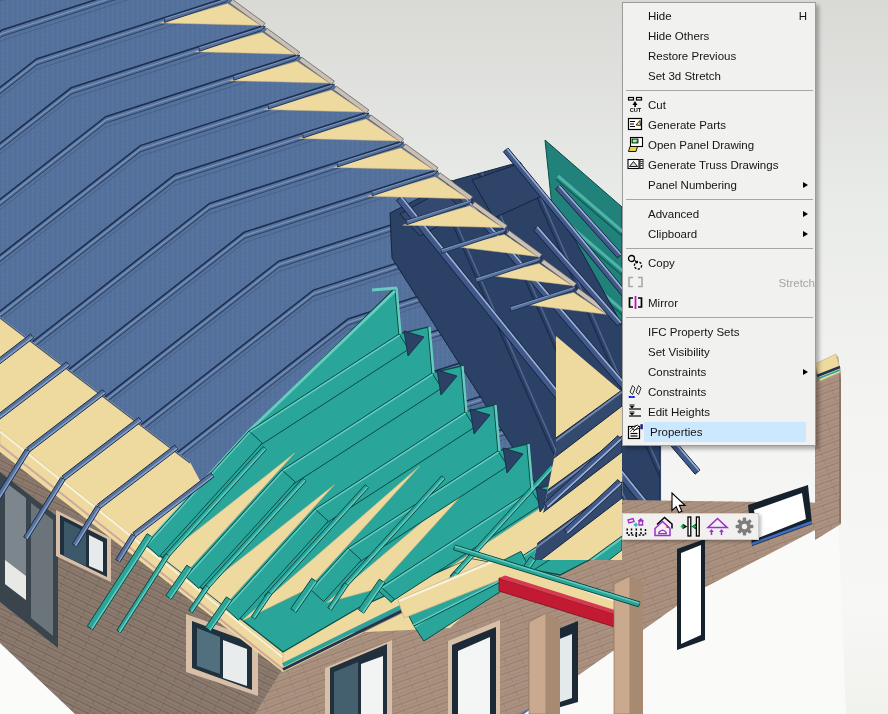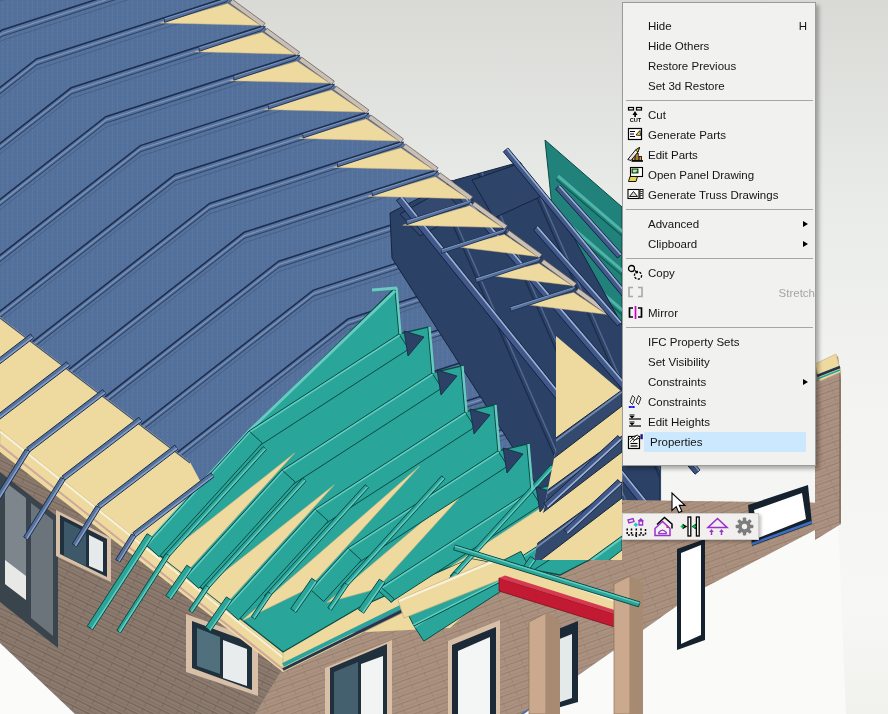--- a/index.html
+++ b/index.html
@@ -1,18 +1,18 @@
 <!DOCTYPE html>
 <html><head><meta charset="utf-8"><style>
 * { margin:0; padding:0; box-sizing:border-box; }
 html,body { width:888px; height:714px; overflow:hidden; font-family:"Liberation Sans", sans-serif; }
 .stage { position:relative; width:888px; height:714px; overflow:hidden; background:#eee; }
 .scene { position:absolute; left:0; top:0; }
 .menu { position:absolute; left:622px; top:2px; width:194px; background:#f1f1f0;
-  border:1px solid #9b9b9b; box-shadow:3px 3px 4px rgba(0,0,0,0.3); padding:13px 0; z-index:50; }
+  border:1px solid #9b9b9b; box-shadow:3px 3px 4px rgba(0,0,0,0.3); padding:3px 0; z-index:50; }
 .mi { position:relative; height:20px; line-height:20px; font-size:11.5px; color:#141414;
   padding-left:25px; white-space:nowrap; }
 .mi.hl { background:#cbe8fe; margin-left:21px; padding-left:6px; margin-right:9px; }
 .mi.dis { color:#a5a5a5;text-align:right; }
 .ic { position:absolute; left:4px; top:1px; width:17px; height:17px; }
 .mi.hl .ic { left:-17px; }
 .ic svg { display:block; }
 .sc { position:absolute; right:8px; top:0; }
 .arr { position:absolute; right:7px; top:6.5px; width:0; height:0;
   border-left:5px solid #000; border-top:3.5px solid transparent; border-bottom:3.5px solid transparent; }
@@ -417,21 +417,21 @@
       </g>
 <line x1="840" y1="372" x2="840" y2="523" stroke="#7d6757" stroke-width="1.2"></line>
 <polygon points="815.0,364.0 836.0,354.0 841.0,372.0 820.0,381.0" fill="#eeda9f" stroke="#c9b387" stroke-width="0.7"></polygon>
 <line x1="817" y1="376" x2="840" y2="367" stroke="#22344e" stroke-width="2.5"></line>
 <line x1="817" y1="379" x2="840" y2="370" stroke="#2aa49c" stroke-width="1.8"></line>
 </svg>
 <div class="menu">
 <div class="mi"><span class="lbl">Hide</span><span class="sc">H</span></div>
 <div class="mi"><span class="lbl">Hide Others</span></div>
 <div class="mi"><span class="lbl">Restore Previous</span></div>
-<div class="mi"><span class="lbl">Set 3d Restore</span></div>
+<div class="mi"><span class="lbl">Set 3d Stretch</span></div>
 <div class="sep"></div>
 <div class="mi"><span class="ic">
           <svg width="17" height="17" viewBox="0 0 17 17">
             <g fill="none" stroke="#000" stroke-width="1.2">
               <rect x="1.5" y="1.5" width="5" height="2.5" fill="#fff"></rect>
               <rect x="9.5" y="1.5" width="5" height="2.5" fill="#fff"></rect>
             </g>
             <path d="M8 5 L10.5 9 L5.5 9 Z" fill="#000"></path>
             <rect x="7.3" y="7.5" width="1.6" height="3.5" fill="#000"></rect>
             <text x="8.5" y="16" font-size="5.6" font-weight="bold" text-anchor="middle" fill="#000" font-family="Liberation Sans">CUT</text>
@@ -441,47 +441,38 @@
           <svg width="17" height="17" viewBox="0 0 17 17">
             <rect x="1.5" y="2.5" width="13" height="11" fill="#fff" stroke="#000" stroke-width="1.2"></rect>
             <line x1="3" y1="5.5" x2="8" y2="5.5" stroke="#000" stroke-width="1"></line>
             <line x1="3" y1="8" x2="7" y2="8" stroke="#000" stroke-width="1"></line>
             <line x1="3" y1="10.5" x2="8" y2="10.5" stroke="#000" stroke-width="1"></line>
             <path d="M9 9 L13 4.5 L13.5 9.5 Z" fill="#ffd84d" stroke="#000" stroke-width="0.8"></path>
           </svg>
         </span><span class="lbl">Generate Parts</span></div>
 <div class="mi"><span class="ic">
           <svg width="17" height="17" viewBox="0 0 17 17">
-            <rect x="5.5" y="9.5" width="2.4" height="5" fill="#e09b35" stroke="#000" stroke-width="0.8"></rect>
-            <rect x="8.8" y="7.5" width="2.4" height="7" fill="#e09b35" stroke="#000" stroke-width="0.8"></rect>
-            <rect x="12.1" y="10.5" width="2.4" height="4" fill="#e09b35" stroke="#000" stroke-width="0.8"></rect>
-            <line x1="4.5" y1="15" x2="16" y2="15" stroke="#000" stroke-width="1.6"></line>
-            <path d="M0.8 13.5 L8.5 4 L12.5 1.5 L11 6 L4 14.5 Z" fill="#e8e8e8" stroke="#000" stroke-width="0.9"></path>
-            <path d="M8.5 4 L12.5 1.5 L11 6 Z" fill="#d8cc00" stroke="#000" stroke-width="0.7"></path>
-          </svg>
-        </span><span class="lbl">Edit Parts</span></div>
-<div class="mi"><span class="ic">
-          <svg width="17" height="17" viewBox="0 0 17 17">
             <rect x="3.5" y="1.5" width="12" height="9" fill="#fff" stroke="#000" stroke-width="1.1"></rect>
             <rect x="5" y="3" width="6" height="4" fill="#33bb33" stroke="#000" stroke-width="0.8"></rect>
             <line x1="6" y1="4.3" x2="10" y2="4.3" stroke="#fff" stroke-width="0.8"></line>
             <line x1="6" y1="5.7" x2="9" y2="5.7" stroke="#fff" stroke-width="0.8"></line>
             <path d="M1.5 15.5 L3 10.5 L10.5 10.5 L9 15.5 Z" fill="#e8d44d" stroke="#000" stroke-width="0.9"></path>
           </svg>
         </span><span class="lbl">Open Panel Drawing</span></div>
 <div class="mi"><span class="ic">
           <svg width="17" height="17" viewBox="0 0 17 17">
             <rect x="1" y="3.5" width="11" height="9" fill="#fff" stroke="#000" stroke-width="1.1"></rect>
             <path d="M2.5 10.5 L6.5 5.5 L10.5 10.5 Z" fill="#d8d8d8" stroke="#000" stroke-width="0.9"></path>
             <rect x="13" y="3.5" width="3" height="9" fill="#fff" stroke="#000" stroke-width="0.9"></rect>
             <line x1="13.4" y1="5.5" x2="15.6" y2="5.5" stroke="#000" stroke-width="0.8"></line>
             <line x1="13.4" y1="7.5" x2="15.6" y2="7.5" stroke="#000" stroke-width="0.8"></line>
             <line x1="13.4" y1="9.5" x2="15.6" y2="9.5" stroke="#000" stroke-width="0.8"></line>
           </svg>
         </span><span class="lbl">Generate Truss Drawings</span></div>
+<div class="mi"><span class="lbl">Panel Numbering</span><span class="arr"></span></div>
 <div class="sep"></div>
 <div class="mi"><span class="lbl">Advanced</span><span class="arr"></span></div>
 <div class="mi"><span class="lbl">Clipboard</span><span class="arr"></span></div>
 <div class="sep"></div>
 <div class="mi"><span class="ic">
           <svg width="17" height="17" viewBox="0 0 17 17">
             <circle cx="4.5" cy="4.5" r="3" fill="none" stroke="#000" stroke-width="1.3"></circle>
             <circle cx="11" cy="11.5" r="3.6" fill="none" stroke="#000" stroke-width="1.3" stroke-dasharray="2.2 1.4"></circle>
             <path d="M8 6.5 L10.5 9 M10.5 9 L10.3 6.8 M10.5 9 L8.3 8.8" stroke="#000" stroke-width="1.1" fill="none"></path>
           </svg>

